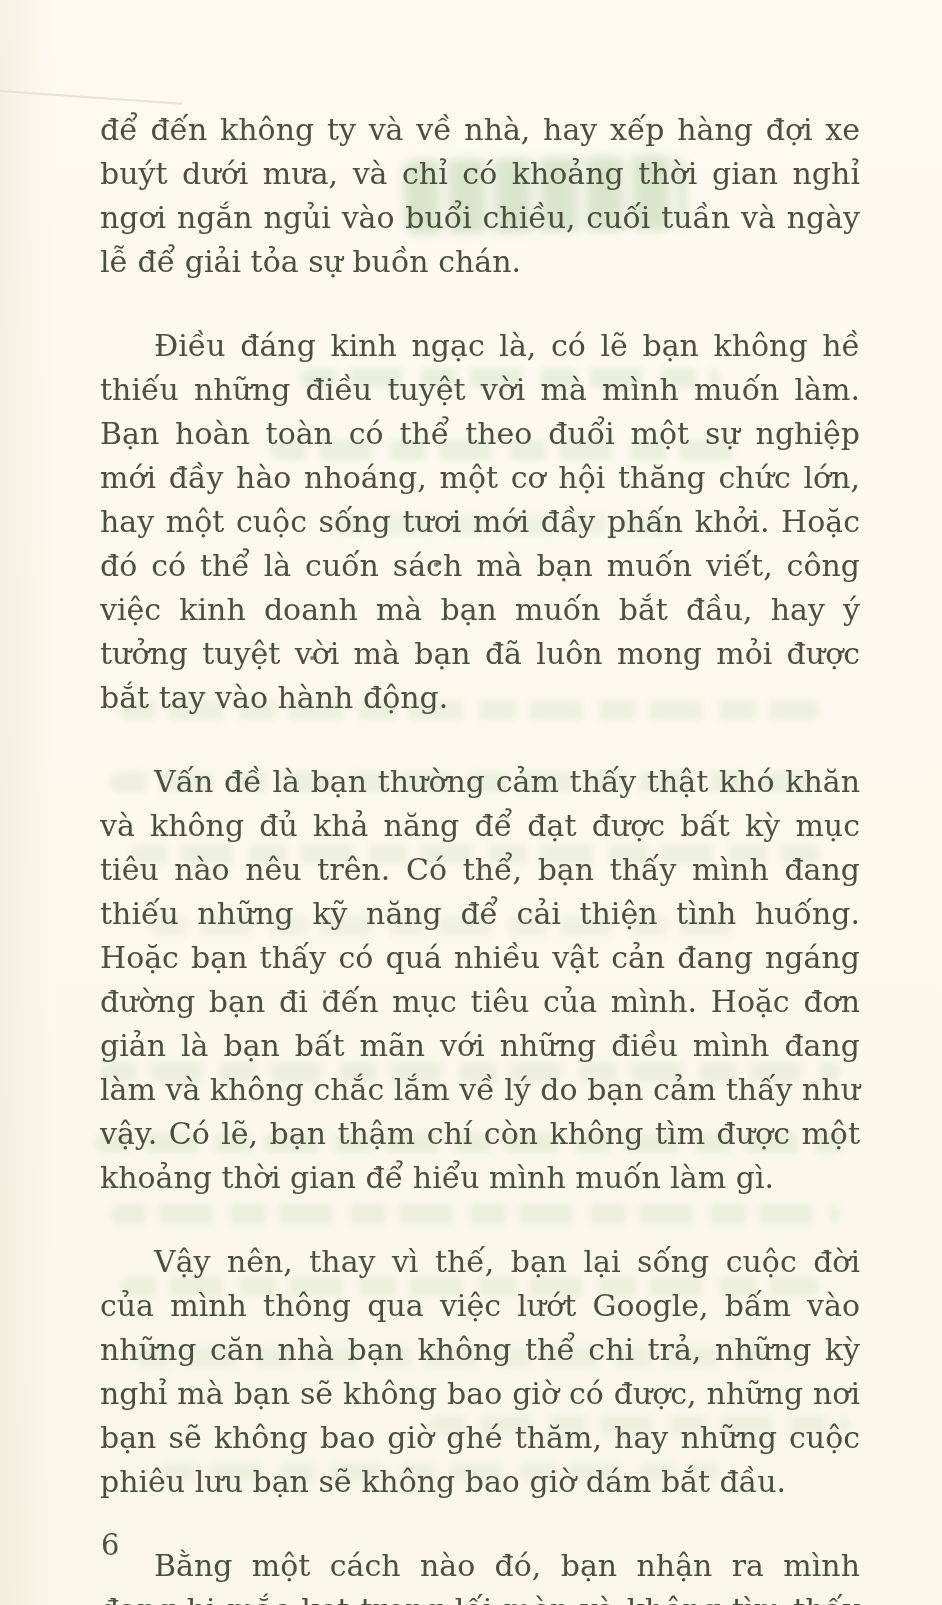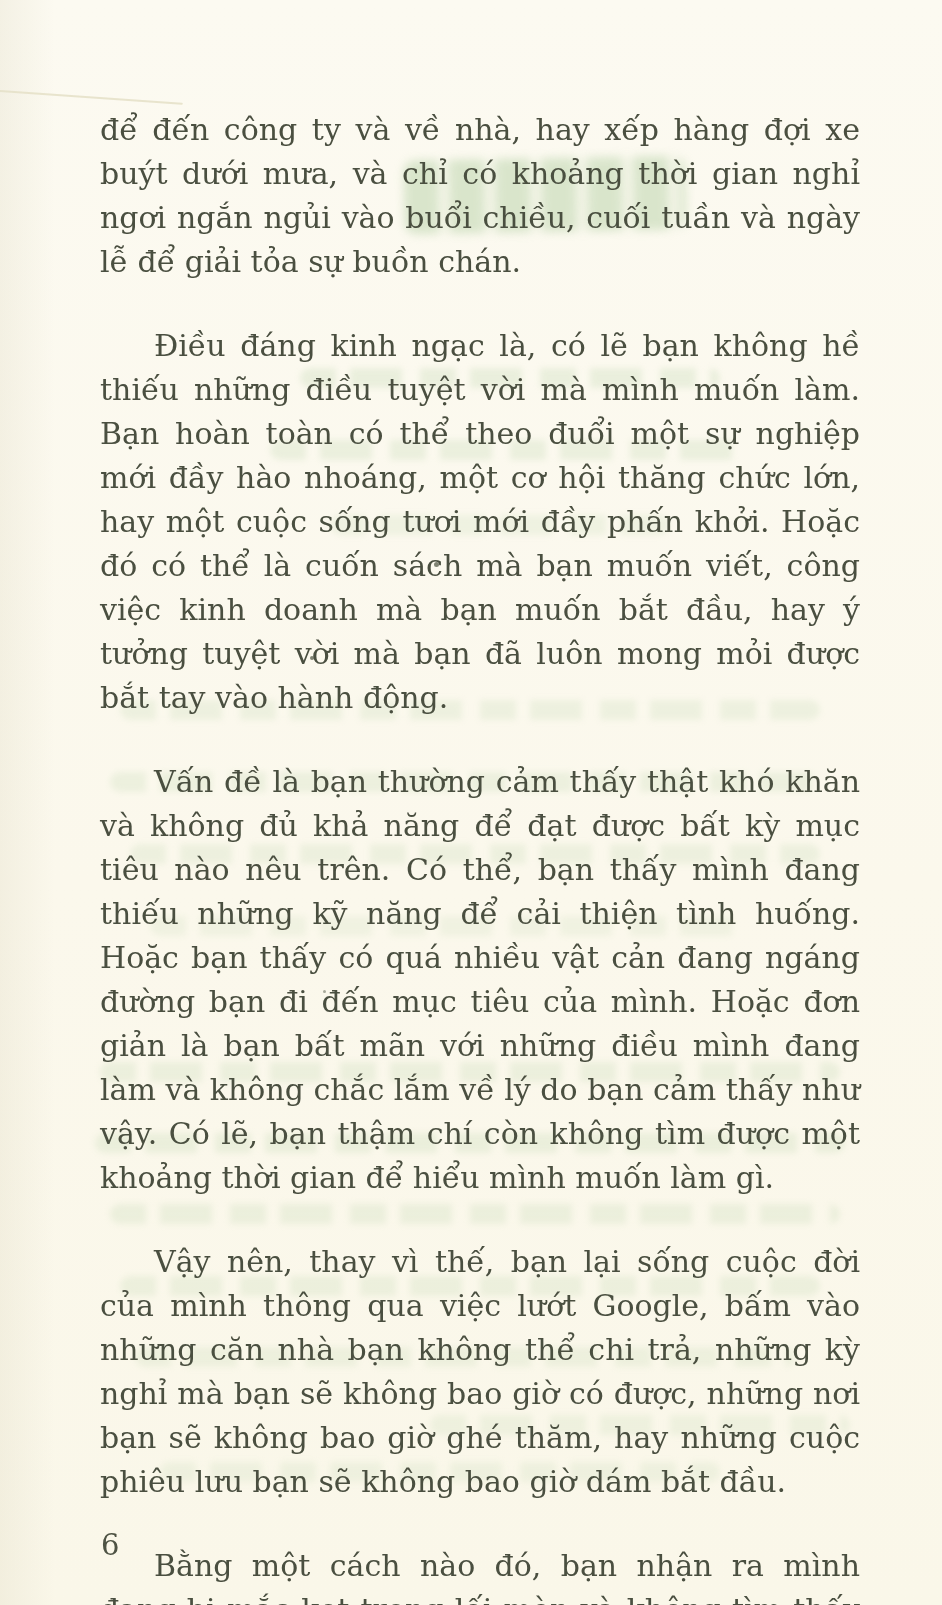--- a/index.html
+++ b/index.html
@@ -121,21 +121,21 @@
     <div class="bleed-row" style="left:110px; top:1204px; width:730px; opacity:.33"></div>
     <div class="bleed-row" style="left:120px; top:1276px; width:700px; opacity:.32"></div>
     <div class="bleed-row" style="left:135px; top:1347px; width:660px; opacity:.29"></div>
     <div class="bleed-row" style="left:430px; top:1415px; width:420px; opacity:.28"></div>
     <div class="bleed-row" style="left:160px; top:1462px; width:560px; opacity:.26"></div>
   </div>
 
   <div class="crease"></div>
 
   <div class="text-block">
-    <p>để đến công ty và về nhà, hay xếp hàng đợi xe buýt dưới mưa, và chỉ có khoảng thời gian nghỉ ngơi ngắn ngủi vào buổi chiều, cuối tuần và ngày lễ để giải tỏa sự buồn chán.</p>
+    <p>để đến không ty và về nhà, hay xếp hàng đợi xe buýt dưới mưa, và chỉ có khoảng thời gian nghỉ ngơi ngắn ngủi vào buổi chiều, cuối tuần và ngày lễ để giải tỏa sự buồn chán.</p>
     <p class="indent">Điều đáng kinh ngạc là, có lẽ bạn không hề thiếu những điều tuyệt vời mà mình muốn làm. Bạn hoàn toàn có thể theo đuổi một sự nghiệp mới đầy hào nhoáng, một cơ hội thăng chức lớn, hay một cuộc sống tươi mới đầy phấn khởi. Hoặc đó có thể là cuốn sách mà bạn muốn viết, công việc kinh doanh mà bạn muốn bắt đầu, hay ý tưởng tuyệt vời mà bạn đã luôn mong mỏi được bắt tay vào hành động.</p>
     <p class="indent">Vấn đề là bạn thường cảm thấy thật khó khăn và không đủ khả năng để đạt được bất kỳ mục tiêu nào nêu trên. Có thể, bạn thấy mình đang thiếu những kỹ năng để cải thiện tình huống. Hoặc bạn thấy có quá nhiều vật cản đang ngáng đường bạn đi đến mục tiêu của mình. Hoặc đơn giản là bạn bất mãn với những điều mình đang làm và không chắc lắm về lý do bạn cảm thấy như vậy. Có lẽ, bạn thậm chí còn không tìm được một khoảng thời gian để hiểu mình muốn làm gì.</p>
     <p class="indent">Vậy nên, thay vì thế, bạn lại sống cuộc đời của mình thông qua việc lướt Google, bấm vào những căn nhà bạn không thể chi trả, những kỳ nghỉ mà bạn sẽ không bao giờ có được, những nơi bạn sẽ không bao giờ ghé thăm, hay những cuộc phiêu lưu bạn sẽ không bao giờ dám bắt đầu.</p>
     <p class="indent">Bằng một cách nào đó, bạn nhận ra mình đang bị mắc kẹt trong lối mòn và không tìm thấy đường ra.</p>
   </div>
 
   <div class="page-number">6</div>
 
   <div class="speck" style="left:434px; top:562px;"></div>
   <div class="speck" style="left:310px; top:656px; width:4px; height:4px;"></div>

